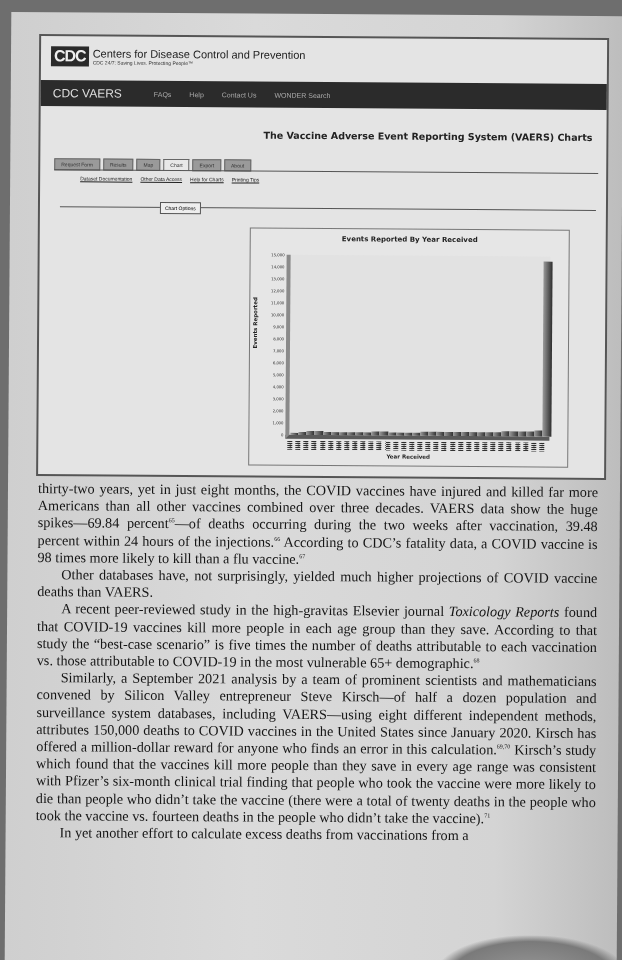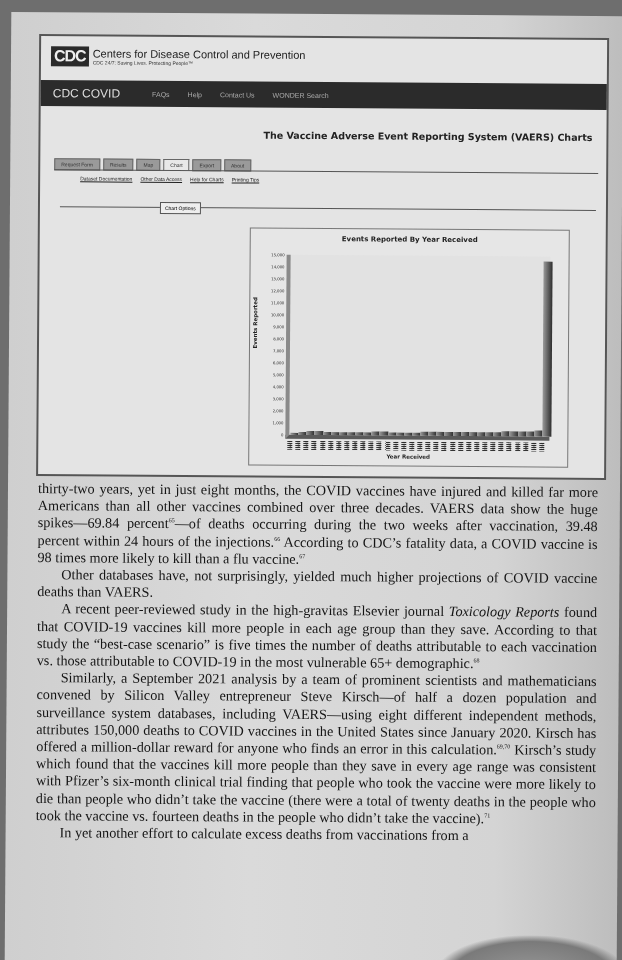--- a/index.html
+++ b/index.html
@@ -102,21 +102,21 @@
   <div class="shot">
     <div class="cdc-header">
       <span class="cdc-logo">CDC</span>
       <div>
         <div class="cdc-name">Centers for Disease Control and Prevention</div>
         <div class="cdc-tag">CDC 24/7: Saving Lives. Protecting People™</div>
       </div>
     </div>
 
     <div class="navbar">
-      <span class="nav-brand">CDC COVID</span>
+      <span class="nav-brand">CDC VAERS</span>
       <span class="nav-link">FAQs</span>
       <span class="nav-link">Help</span>
       <span class="nav-link">Contact Us</span>
       <span class="nav-link">WONDER Search</span>
     </div>
 
     <div class="app-title">The Vaccine Adverse Event Reporting System (VAERS) Charts</div>
 
     <div class="tabs">
       <span class="tab">Request Form</span>

